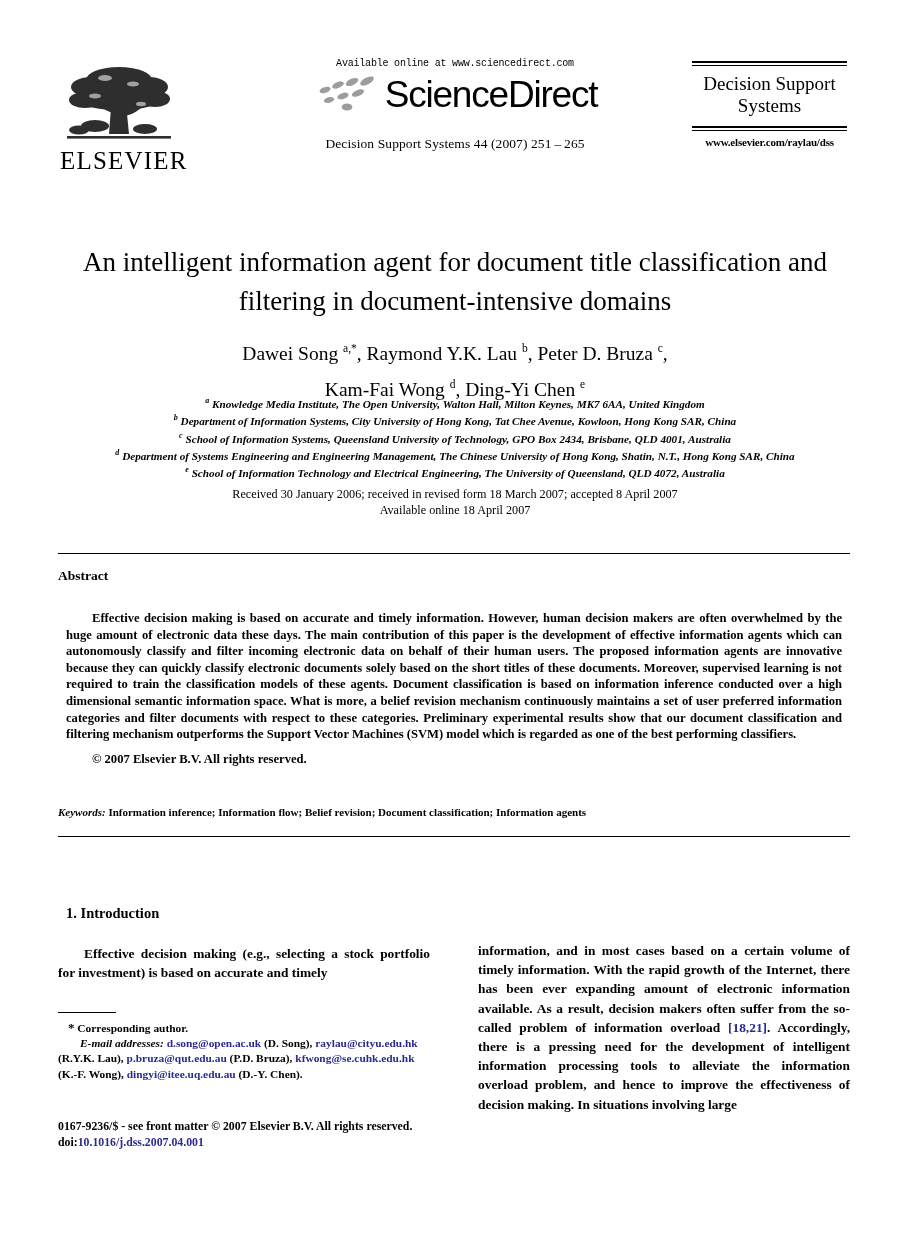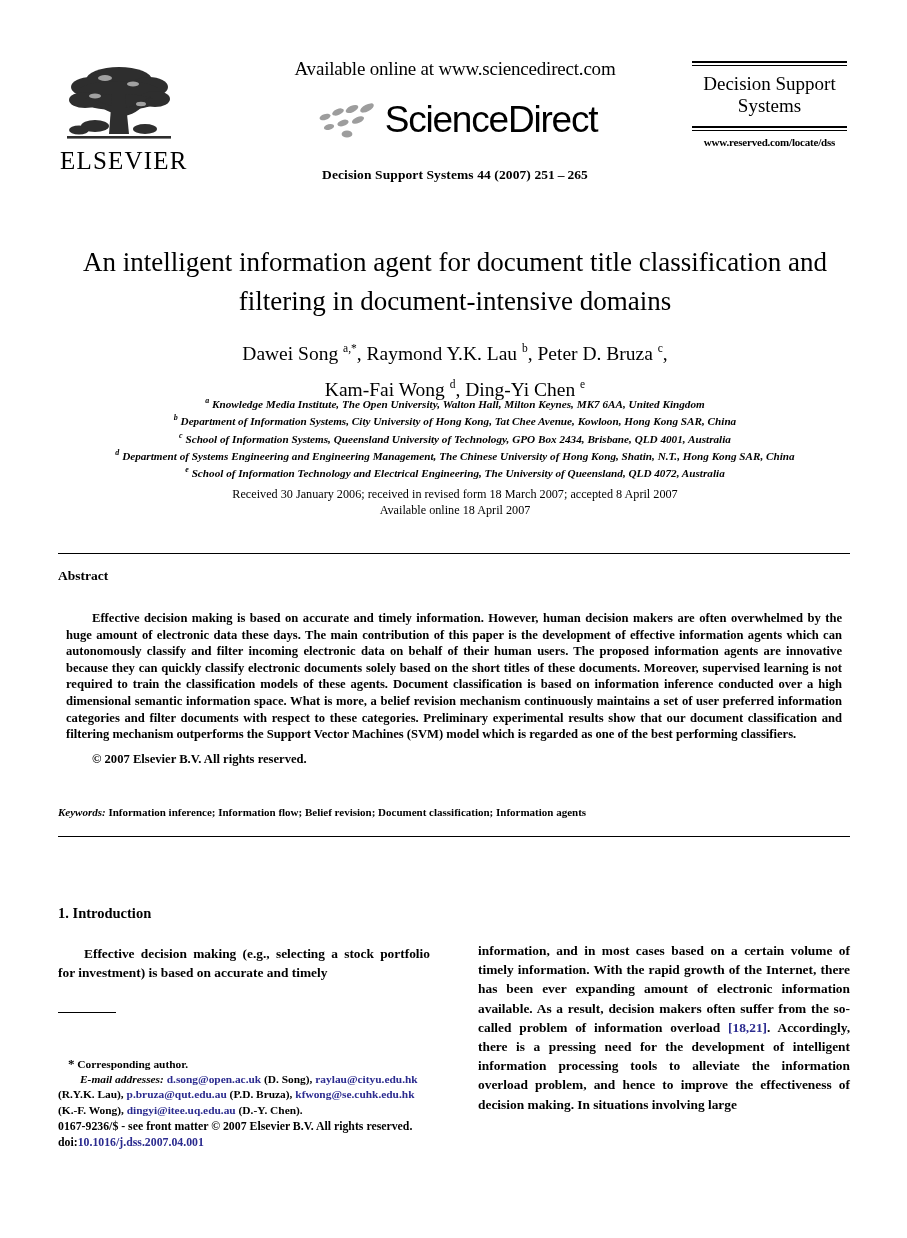--- a/index.html
+++ b/index.html
@@ -18,35 +18,35 @@
 
   .elsevier{position:absolute;left:60px;top:2px;width:118px;text-align:center;}
   .tree-svg{display:block;margin:0 auto;}
   .elsevier-word{
     font-family:"Liberation Serif", serif;
     font-size:25px;letter-spacing:1.2px;margin-top:1px;
   }
 
   .sd-block{position:absolute;left:255px;top:0px;width:400px;text-align:center;}
   .sd-avail{
-    font-family:Liberation Serif, serif;
-    font-size:19px;letter-spacing:-0.2px;
+    font-family:Liberation Mono, monospace;
+    font-size:10px;letter-spacing:-0.2px;
   }
   .sd-logo-row{
-    display:flex;align-items:flex-start;justify-content:center;
-    margin-top:20px;height:52px;
+    display:flex;align-items:center;justify-content:center;
+    margin-top:0;height:52px;
   }
   .sd-swoosh{flex:0 0 auto;margin-right:4px;}
   .sd-word{
     font-family:"Liberation Sans", sans-serif;
     font-size:37px;letter-spacing:-1.2px;line-height:40px;
   }
   .sd-cite{
     font-family:"Liberation Serif", serif;
-    font-size:13.5px;font-weight:bold;margin-top:15px;letter-spacing:0.1px;
+    font-size:13.5px;font-weight:normal;margin-top:15px;letter-spacing:0.1px;
   }
 
   .jbox{position:absolute;left:692px;top:3px;width:155px;text-align:center;}
   .jrule-top{border-top:2.4px solid #000;border-bottom:1.2px solid #000;height:2px;}
   .jrule-bot{border-top:2.4px solid #000;border-bottom:1.2px solid #000;height:2px;margin-top:5px;}
   .jtitle{
     font-family:"Liberation Serif", serif;
     font-size:19px;line-height:22px;padding:7px 0 4px 0;
   }
   .jurl{
@@ -97,34 +97,34 @@
     font-size:11px;font-weight:bold;
   }
   .keywords i{font-style:italic;}
 
   .hr-kw{position:absolute;left:58px;top:836px;width:792px;border-top:1.1px solid #000;}
 
   
   .col-left{position:absolute;left:58px;top:905px;width:372px;}
   .col-right{position:absolute;left:478px;top:905px;width:372px;margin-top:36px;}
 
-  .sec-head{font-size:14.5px;font-weight:bold;margin:0 0 22px 0;}
+  .sec-head{font-size:14.5px;font-weight:bold;margin:0 0 22px 8px;}
   .body-p{
     font-size:13.4px;line-height:19.2px;text-align:justify;
     font-weight:bold;margin:0;text-indent:26px;
   }
   .col-right .body-p{text-indent:0;}
 
   
   .fn-rule{position:absolute;left:58px;top:1012px;width:58px;border-top:1.1px solid #000;}
   .footnote{
     position:absolute;left:58px;top:1020px;width:372px;
     font-size:11.4px;line-height:15.2px;font-weight:bold;
   }
-  .footnote .fn-line1{margin-left:10px;margin-top:36px;}
+  .footnote .fn-line1{margin-left:10px;}
   .footnote .fn-line1 .star{font-size:13px;}
   .footnote .fn-em{margin-left:22px;}
   .footnote i{font-style:italic;}
   a.lnk{color:#2b2b8f;text-decoration:none;}
 
   .imprint{
     position:absolute;left:58px;top:1119px;width:420px;
     font-size:11.8px;line-height:15.5px;font-weight:bold;
   }
 </style>
@@ -183,21 +183,21 @@
       <div class="sd-cite">Decision Support Systems 44 (2007) 251 – 265</div>
     </div>
 
     <div class="jbox">
       <div class="jrule-top"></div>
       <div class="jtitle">
         <div>Decision Support</div>
         <div>Systems</div>
       </div>
       <div class="jrule-bot"></div>
-      <div class="jurl">www.reserved.com/locate/dss</div>
+      <div class="jurl">www.elsevier.com/raylau/dss</div>
     </div>
   </div>
 
   <div class="title">
     <div>An intelligent information agent for document title classification and</div>
     <div>filtering in document-intensive domains</div>
   </div>
 
   <div class="authors">
     <div id="author-line-1"><span>Dawei Song </span><sup>a,*</sup><span>, Raymond Y.K. Lau </span><sup>b</sup><span>, Peter D. Bruza </span><sup>c</sup><span>,</span></div>

